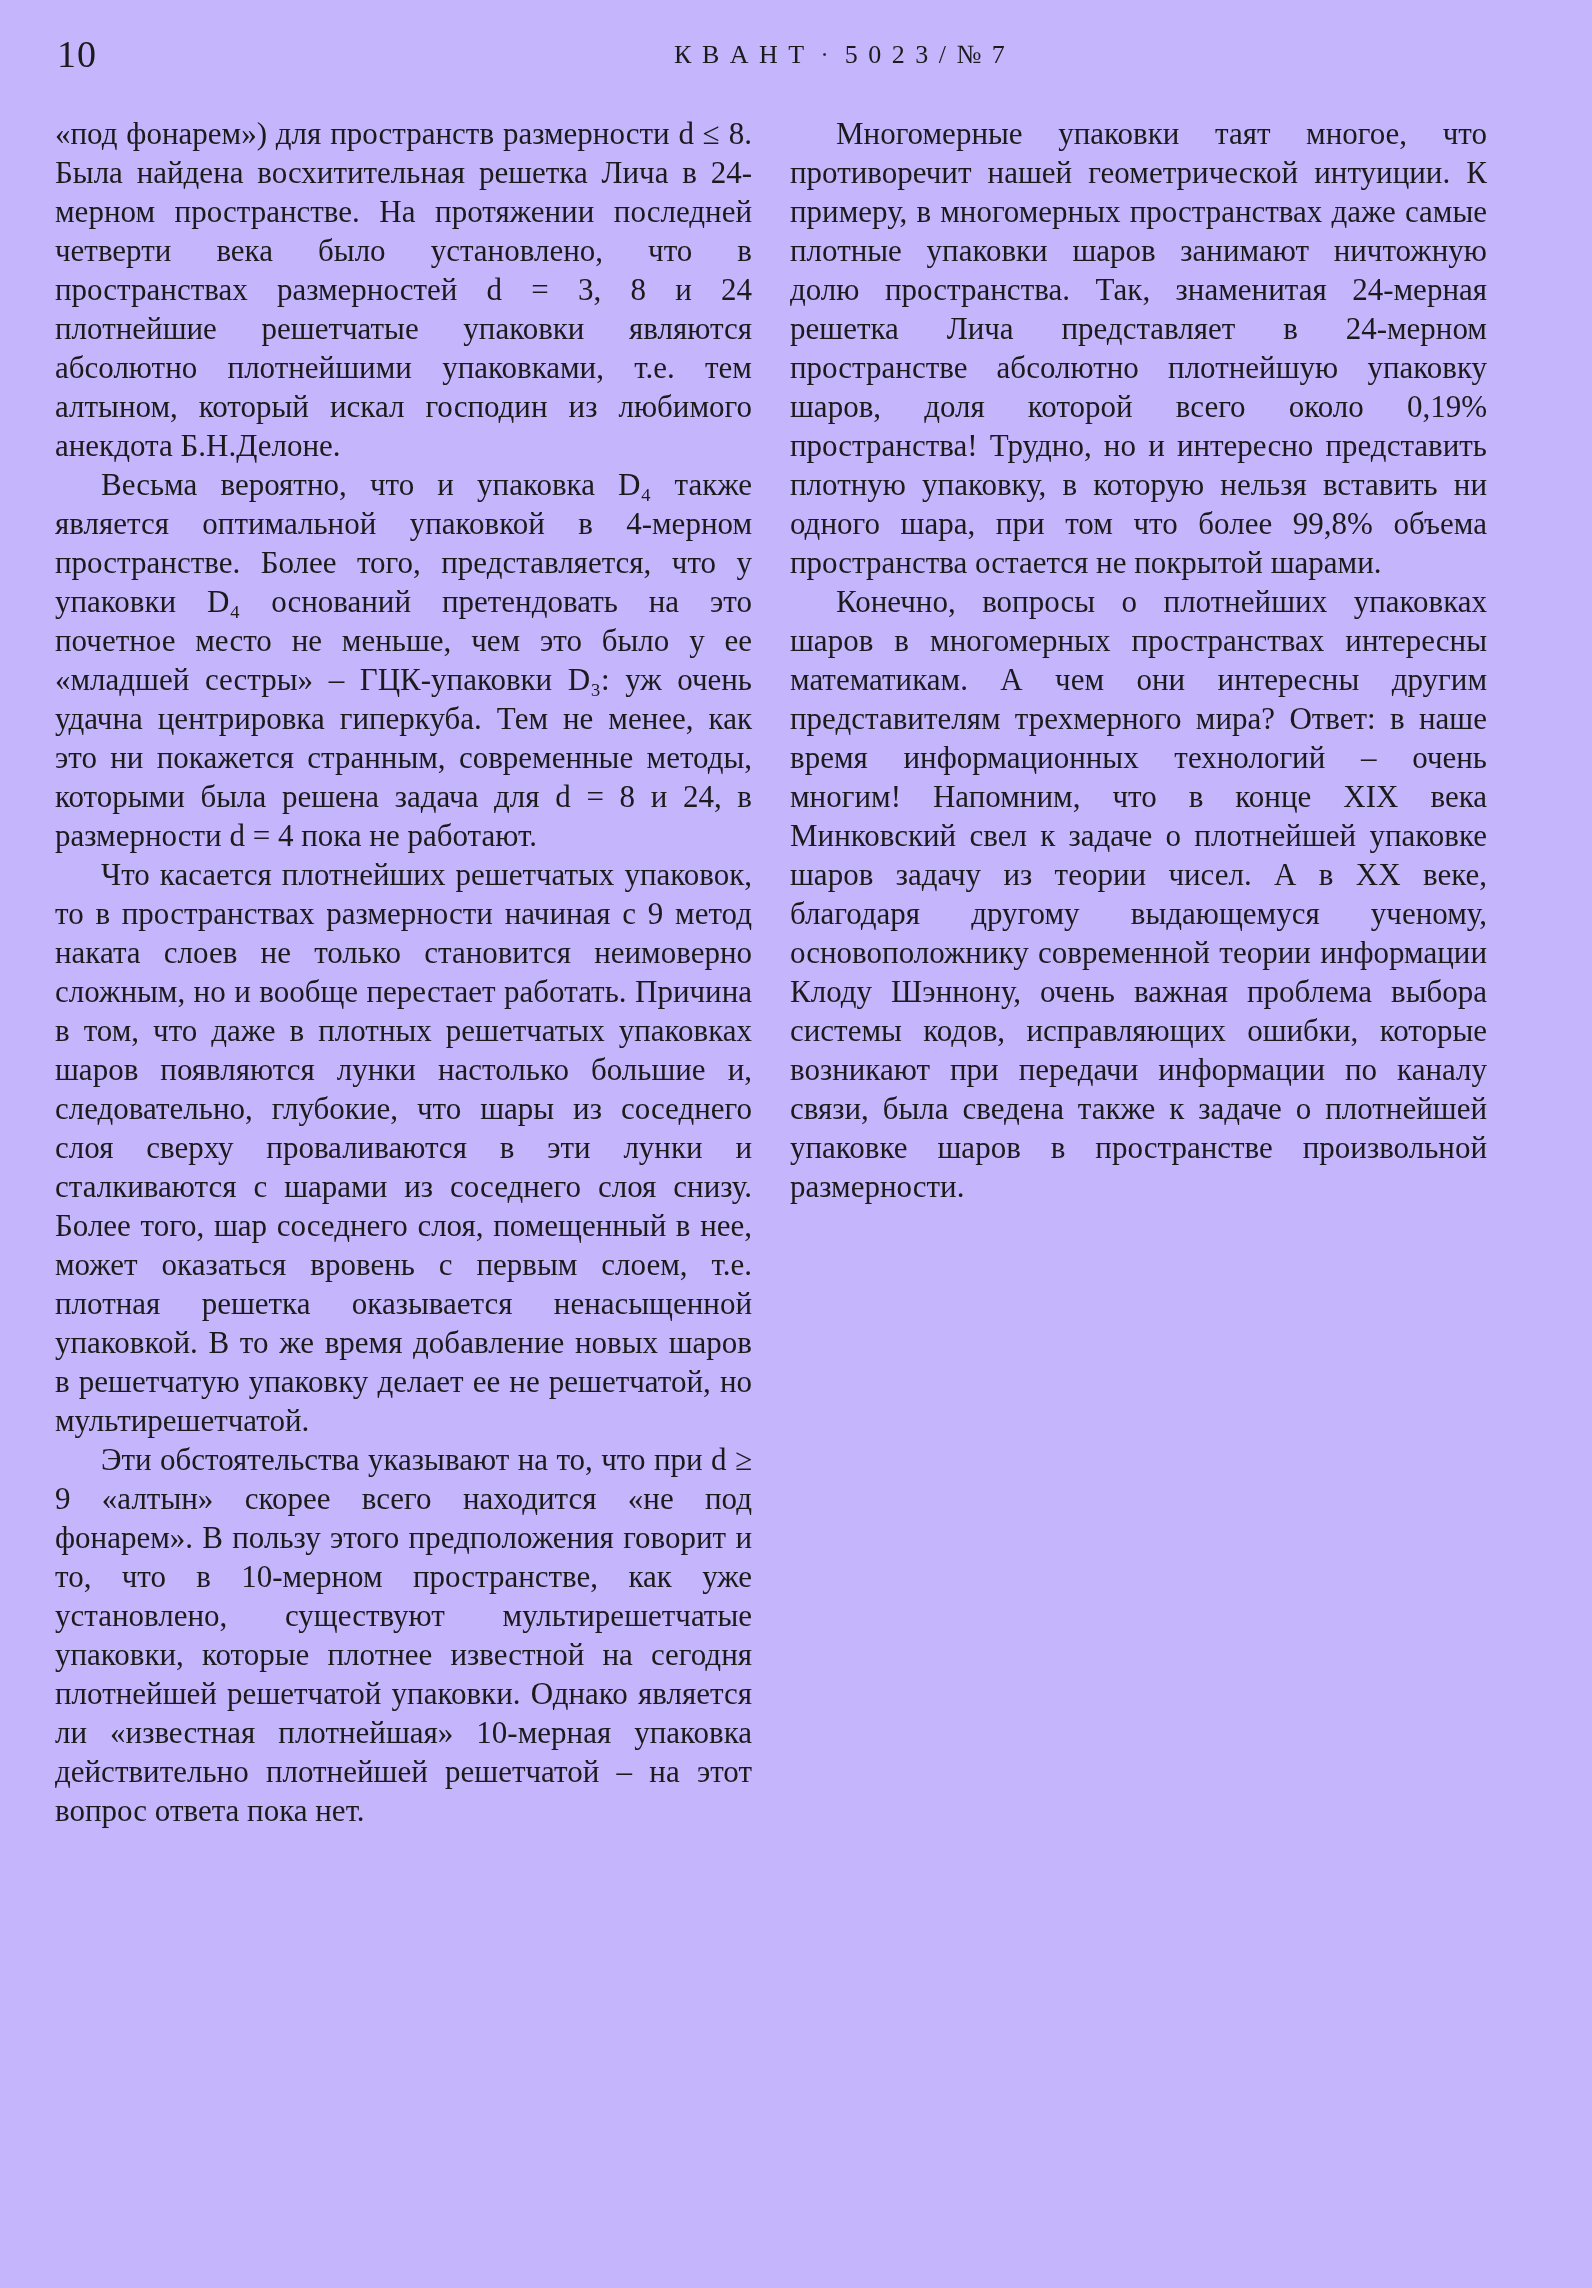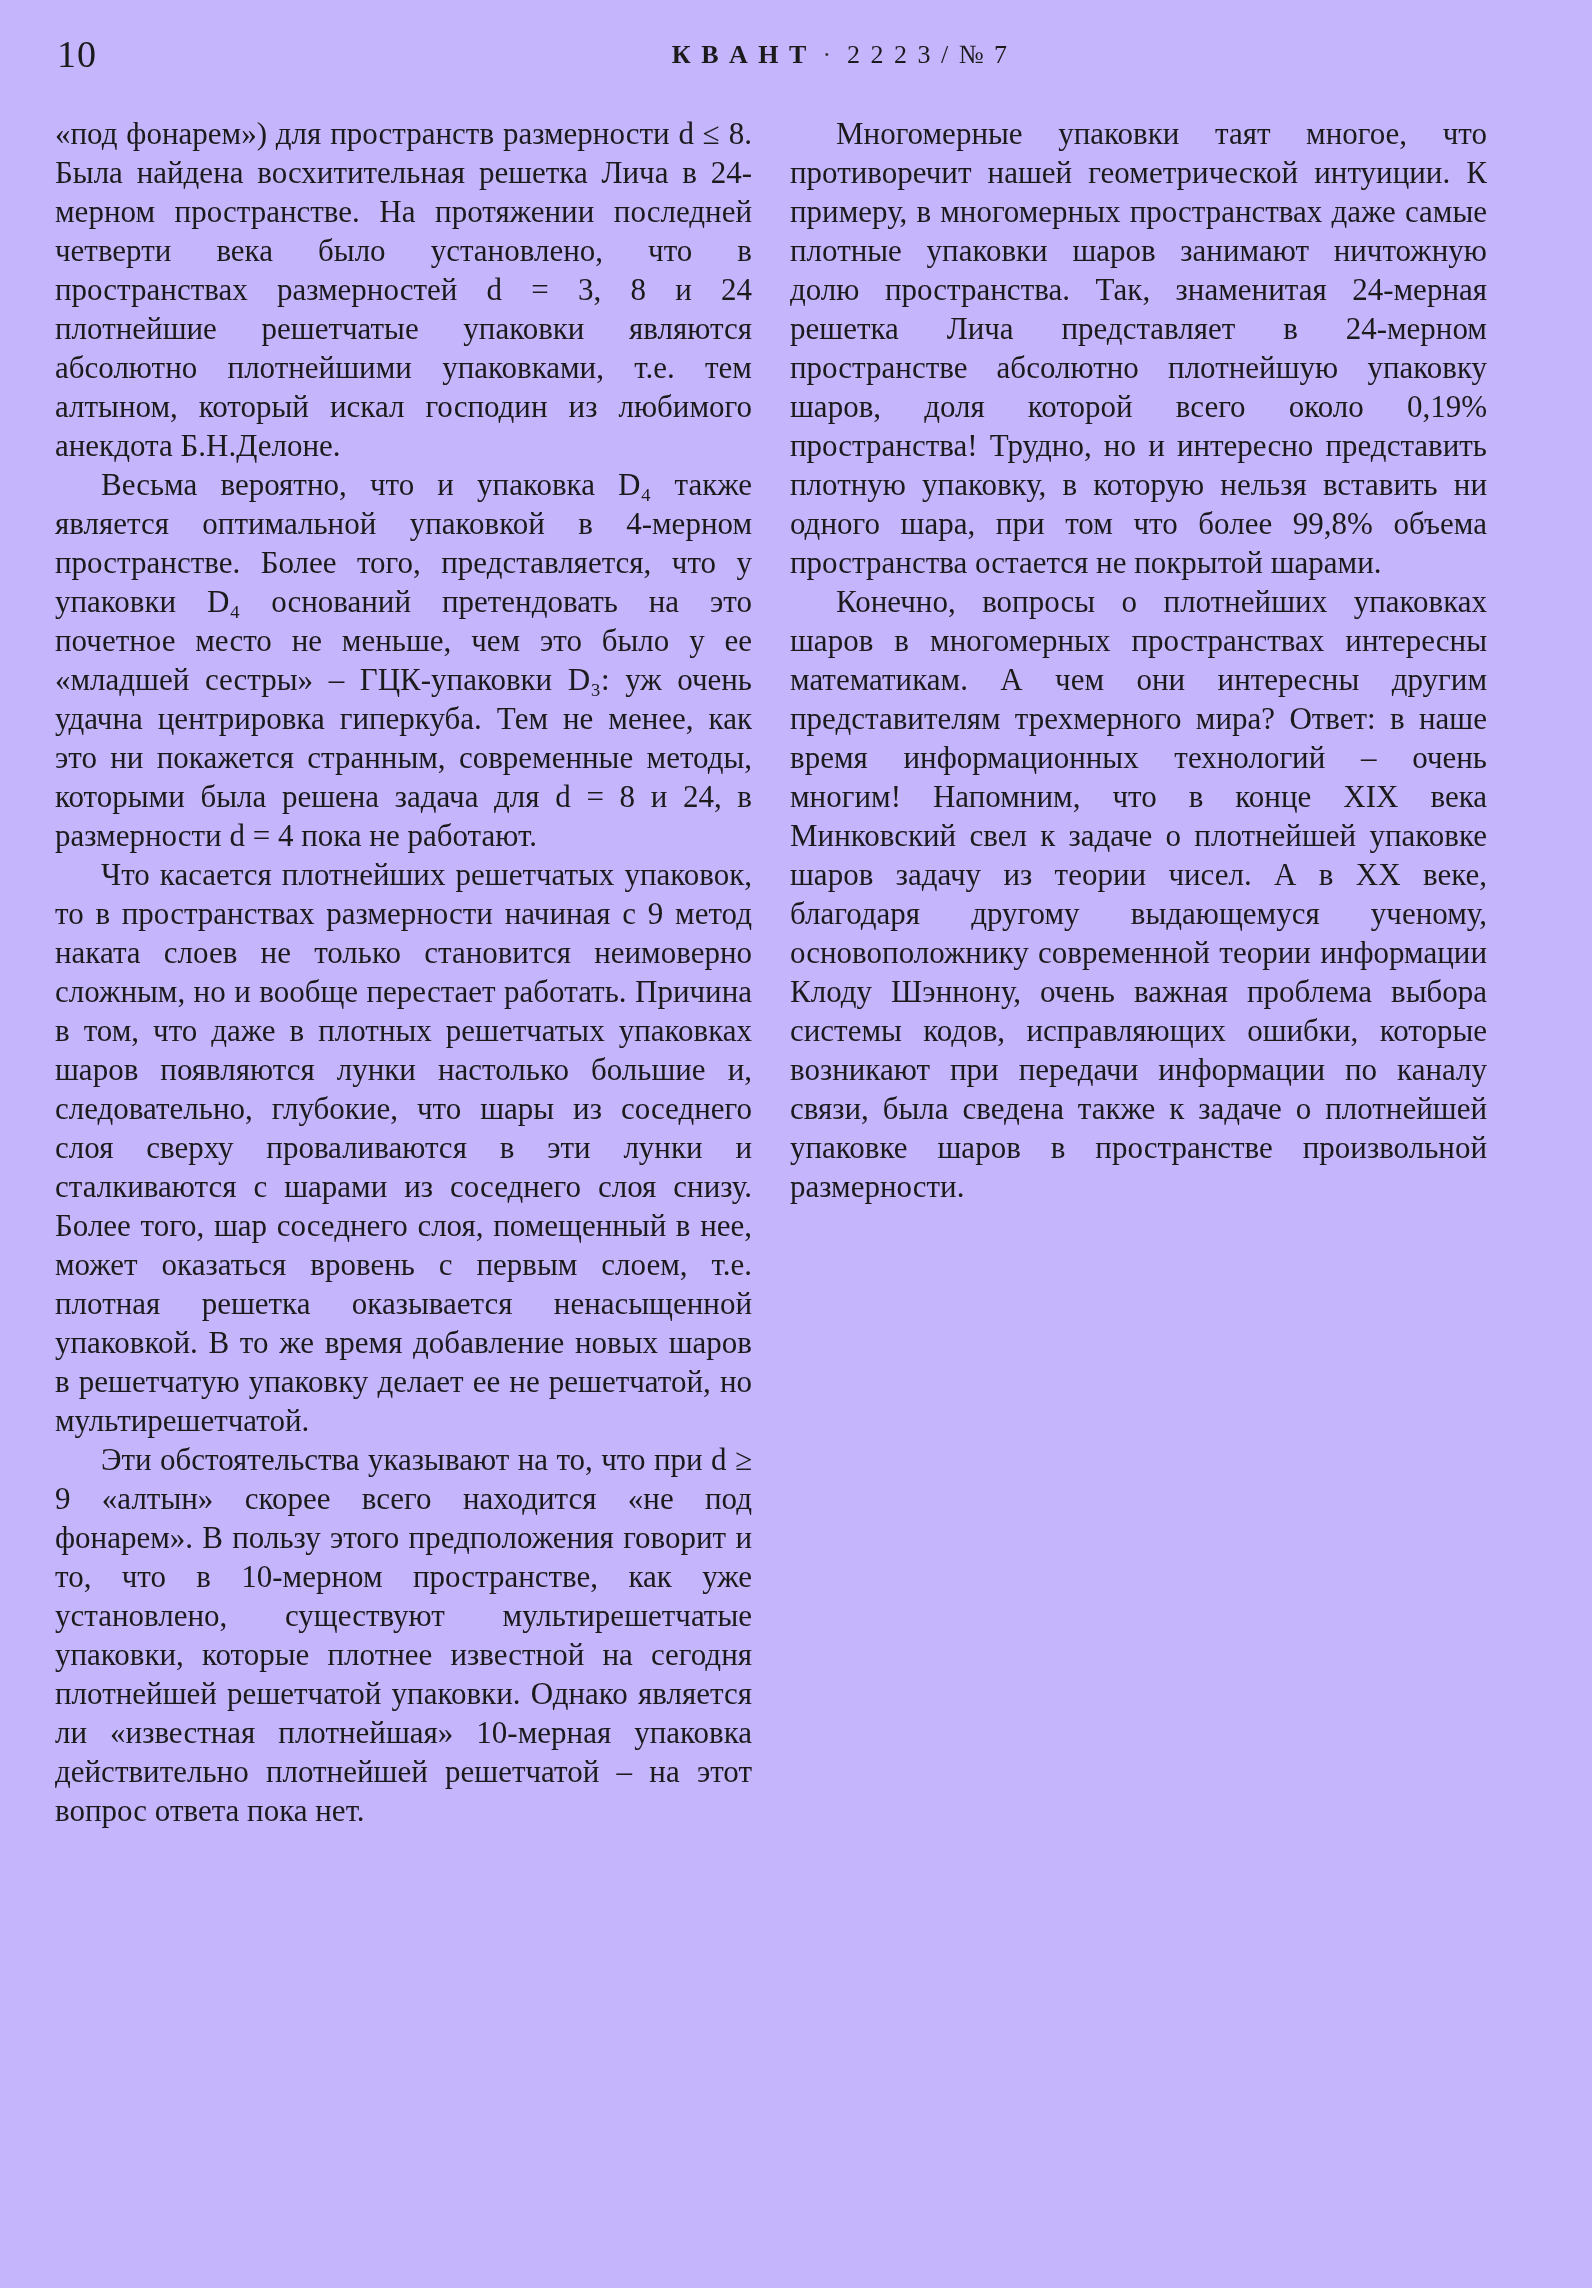--- a/index.html
+++ b/index.html
@@ -31,21 +31,21 @@
   }
   .journal-line {
     position: absolute;
     left: 53%;
     transform: translateX(-50%);
     top: 8px;
     font-size: 26px;
     white-space: nowrap;
     letter-spacing: 2px;
   }
-  .journal-title { font-weight: 700; }
+  .journal-title { font-weight: 400; }
   .journal-dot { margin: 0 14px; color: #333; }
   .journal-issue { font-weight: 400; }
   .columns {
     display: flex;
     gap: 38px;
     margin-top: 24px;
   }
   .col { width: 697px; }
   .para {
     font-size: 31px;
@@ -57,21 +57,21 @@
   .para.indent { text-indent: 46px; }
 </style>
 </head>
 <body>
 
 <div class="page">
 
   <header class="page-header">
     <span class="page-number">10</span>
     <div class="journal-line">
-      <span class="journal-title">К В А Н Т</span><span class="journal-dot">·</span><span class="journal-issue">2 2 2 3 / № 7</span>
+      <span class="journal-title">К В А Н Т</span><span class="journal-dot">·</span><span class="journal-issue">5 0 2 3 / № 7</span>
     </div>
   </header>
 
   <main class="columns">
 
     <section class="col">
       <p class="para">«под фонарем») для пространств размерности d ≤ 8. Была найдена восхитительная решетка Лича в 24-мерном пространстве. На протяжении последней четверти века было установлено, что в пространствах размерностей d = 3, 8 и 24 плотнейшие решетчатые упаковки являются абсолютно плотнейшими упаковками, т.е. тем алтыном, который искал господин из любимого анекдота Б.Н.Делоне.</p>
       <p class="para indent">Весьма вероятно, что и упаковка D₄ также является оптимальной упаковкой в 4-мерном пространстве. Более того, представляется, что у упаковки D₄ оснований претендовать на это почетное место не меньше, чем это было у ее «младшей сестры» – ГЦК-упаковки D₃: уж очень удачна центрировка гиперкуба. Тем не менее, как это ни покажется странным, современные методы, которыми была решена задача для d = 8 и 24, в размерности d = 4 пока не работают.</p>
       <p class="para indent">Что касается плотнейших решетчатых упаковок, то в пространствах размерности начиная с 9 метод наката слоев не только становится неимоверно сложным, но и вообще перестает работать. Причина в том, что даже в плотных решетчатых упаковках шаров появляются лунки настолько большие и, следовательно, глубокие, что шары из соседнего слоя сверху проваливаются в эти лунки и сталкиваются с шарами из соседнего слоя снизу. Более того, шар соседнего слоя, помещенный в нее, может оказаться вровень с первым слоем, т.е. плотная решетка оказывается ненасыщенной упаковкой. В то же время добавление новых шаров в решетчатую упаковку делает ее не решетчатой, но мультирешетчатой.</p>
       <p class="para indent">Эти обстоятельства указывают на то, что при d ≥ 9 «алтын» скорее всего находится «не под фонарем». В пользу этого предположения говорит и то, что в 10-мерном пространстве, как уже установлено, существуют мультирешетчатые упаковки, которые плотнее известной на сегодня плотнейшей решетчатой упаковки. Однако является ли «известная плотнейшая» 10-мерная упаковка действительно плотнейшей решетчатой – на этот вопрос ответа пока нет.</p>

